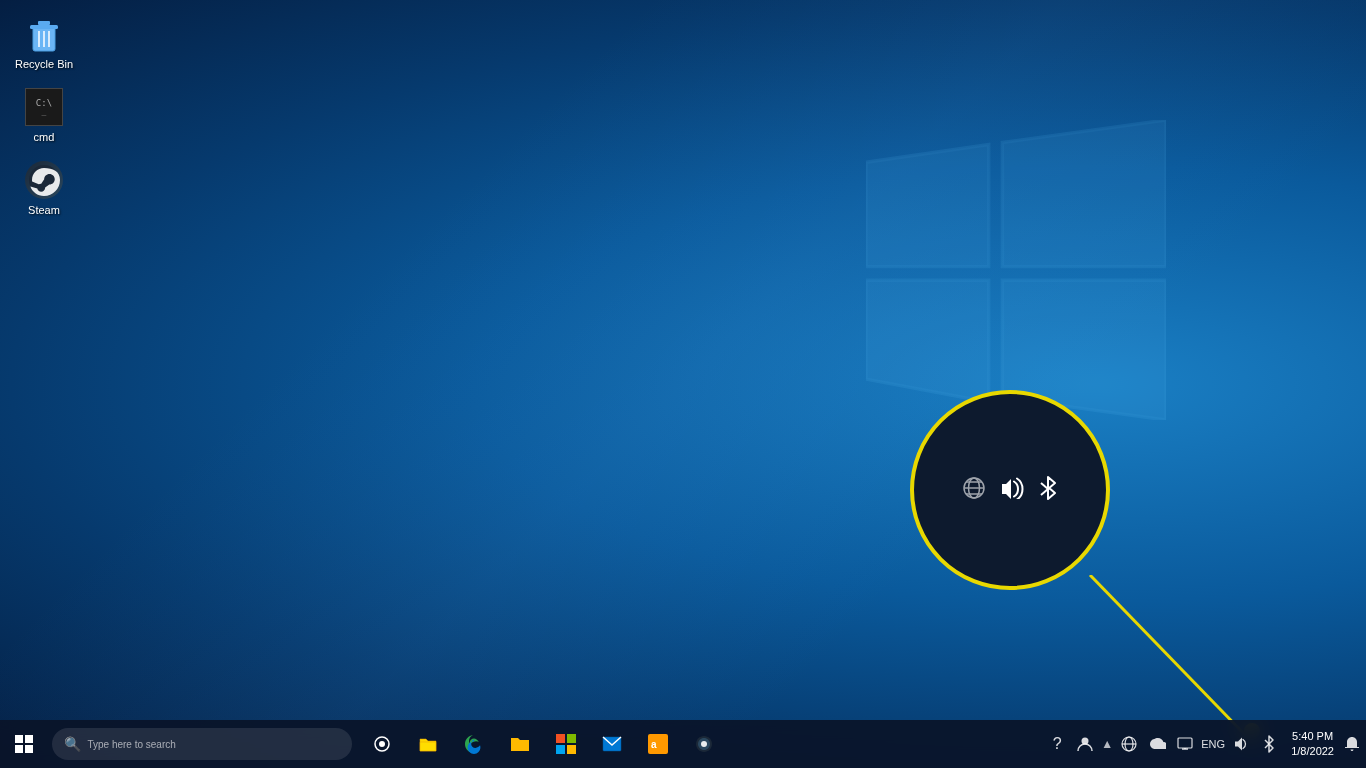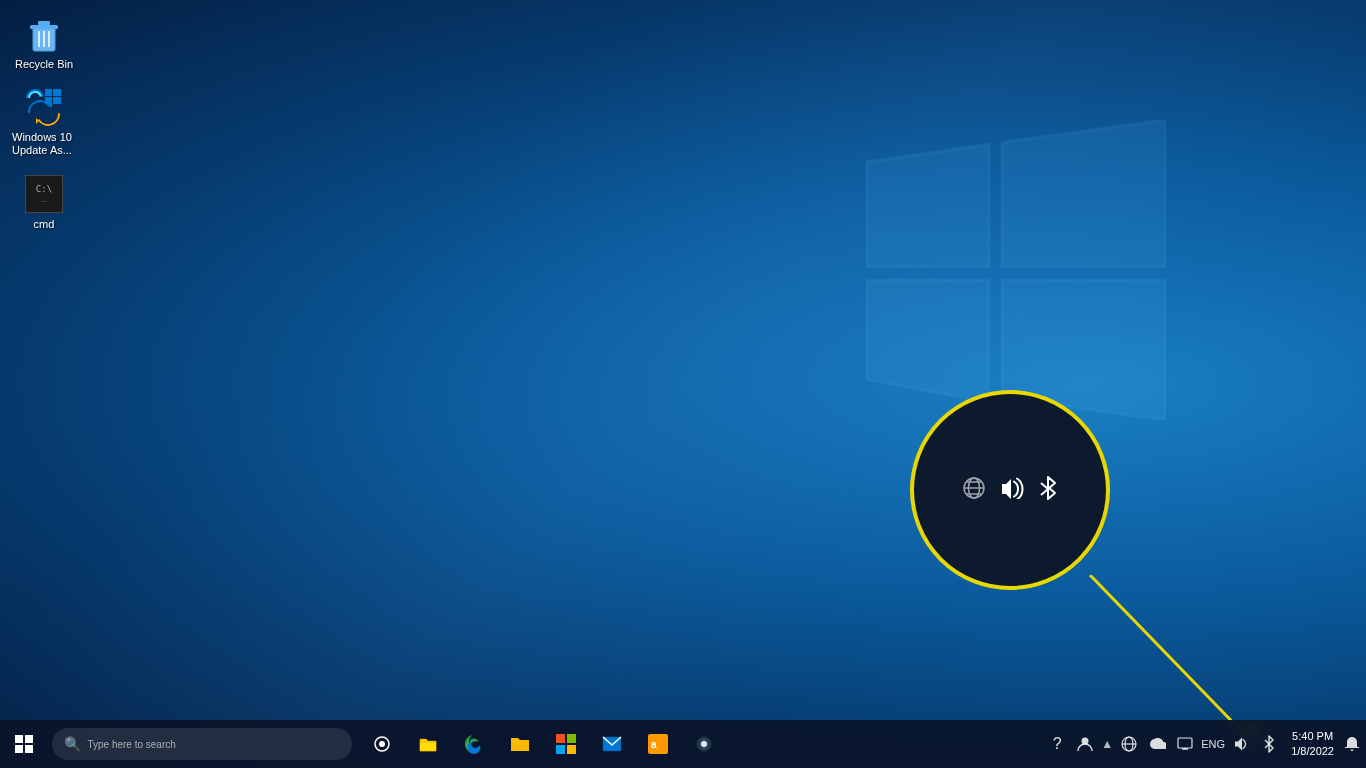--- a/index.html
+++ b/index.html
@@ -77,21 +77,21 @@
       height: 40px;
       display: flex;
       align-items: center;
       justify-content: center;
       margin-bottom: 4px;
     }
 
     .icon-label {
       color: white;
       font-size: 11px;
-      text-align: left;
+      text-align: right;
       text-shadow: 1px 1px 2px rgba(0,0,0,0.8);
       line-height: 1.2;
       word-break: break-word;
     }
 
     
     .edge-icon {
       width: 36px;
       height: 36px;
       border-radius: 50%;
@@ -330,53 +330,43 @@
           <rect x="13" y="6" width="12" height="4" rx="1" fill="#5aaaf0"></rect>
           <line x1="14" y1="16" x2="14" y2="32" stroke="white" stroke-width="1.5"></line>
           <line x1="19" y1="16" x2="19" y2="32" stroke="white" stroke-width="1.5"></line>
           <line x1="24" y1="16" x2="24" y2="32" stroke="white" stroke-width="1.5"></line>
         </svg>
       </div>
       <span class="icon-label">Recycle Bin</span>
     </div>
 
 
-    <div class="desktop-icon">
-      <div class="icon-img">
-        <svg width="38" height="38" viewBox="0 0 38 38">
-
-          <rect x="0" y="0" width="17" height="17" rx="1" fill="transparent"></rect>
-          <path d="M2 10C2 5.58 5.58 2 10 2c4 0 7.3 2.85 7.87 6.58" fill="none" stroke="#0078d4" stroke-width="2"></path>
-          <path d="M4 10C4 6.69 6.69 4 10 4c2.76 0 5.09 1.87 5.79 4.41" fill="none" stroke="#50e6ff" stroke-width="2"></path>
-
-          <rect x="20" y="1" width="7" height="7" fill="#0078d4"></rect>
-          <rect x="28" y="1" width="8" height="7" fill="#0078d4"></rect>
-          <rect x="20" y="9" width="7" height="7" fill="#0078d4"></rect>
-          <rect x="28" y="9" width="8" height="7" fill="#0078d4"></rect>
-
-          <path d="M4 24a11 11 0 0 1 20-6.2" fill="none" stroke="#0078d4" stroke-width="2" stroke-linecap="round"></path>
-          <polygon points="24,17 27,14 27,20" fill="#0078d4"></polygon>
-          <path d="M34 26a11 11 0 0 1-20 6.2" fill="none" stroke="#ffa500" stroke-width="2" stroke-linecap="round"></path>
-          <polygon points="14,33 11,36 11,30" fill="#ffa500"></polygon>
-        </svg>
-      </div>
-      <span class="icon-label">Windows 10 Update As...</span>
-    </div>
 
     <div class="desktop-icon">
       <div class="icon-img">
         <div class="cmd-icon">
           <span style="font-size:9px; color:#aaa; line-height:1">C:\</span>
           <span style="font-size:8px; color:#888; line-height:1">_</span>
         </div>
       </div>
       <span class="icon-label">cmd</span>
     </div>
 
 
+    <div class="desktop-icon">
+      <div class="icon-img">
+        <div class="steam-icon">
+          <svg width="32" height="32" viewBox="0 0 32 32">
+            <circle cx="16" cy="16" r="15" fill="#1b2838"></circle>
+            <path d="M16 4C9.37 4 4 9.37 4 16c0 .55.04 1.09.1 1.62l6.62 2.73c.66-.45 1.46-.72 2.28-.72.08 0 .15 0 .23.01l2.95-4.27V15.3c0-2.91 2.37-5.28 5.28-5.28s5.28 2.37 5.28 5.28-2.37 5.28-5.28 5.28h-.12l-4.2 3c0 .07.01.15.01.22 0 2.18-1.78 3.96-3.96 3.96-1.95 0-3.57-1.41-3.9-3.26L2.42 22.5C4.03 27.81 9.57 32 16 32c8.84 0 16-7.16 16-16S24.84 4 16 4z" fill="white" opacity="0.9"></path>
+          </svg>
+        </div>
+      </div>
+      <span class="icon-label">Steam</span>
+    </div>
 
   </div>
 
   <div class="magnifier-circle">
     <div class="magnifier-inner">
 
       <div style="color:white; font-size:20px; opacity:0.6;">
         <svg width="22" height="22" viewBox="0 0 22 22">
           <circle cx="11" cy="11" r="10" fill="none" stroke="white" stroke-width="1.5"></circle>
           <ellipse cx="11" cy="11" rx="5.5" ry="10" fill="none" stroke="white" stroke-width="1.5"></ellipse>

